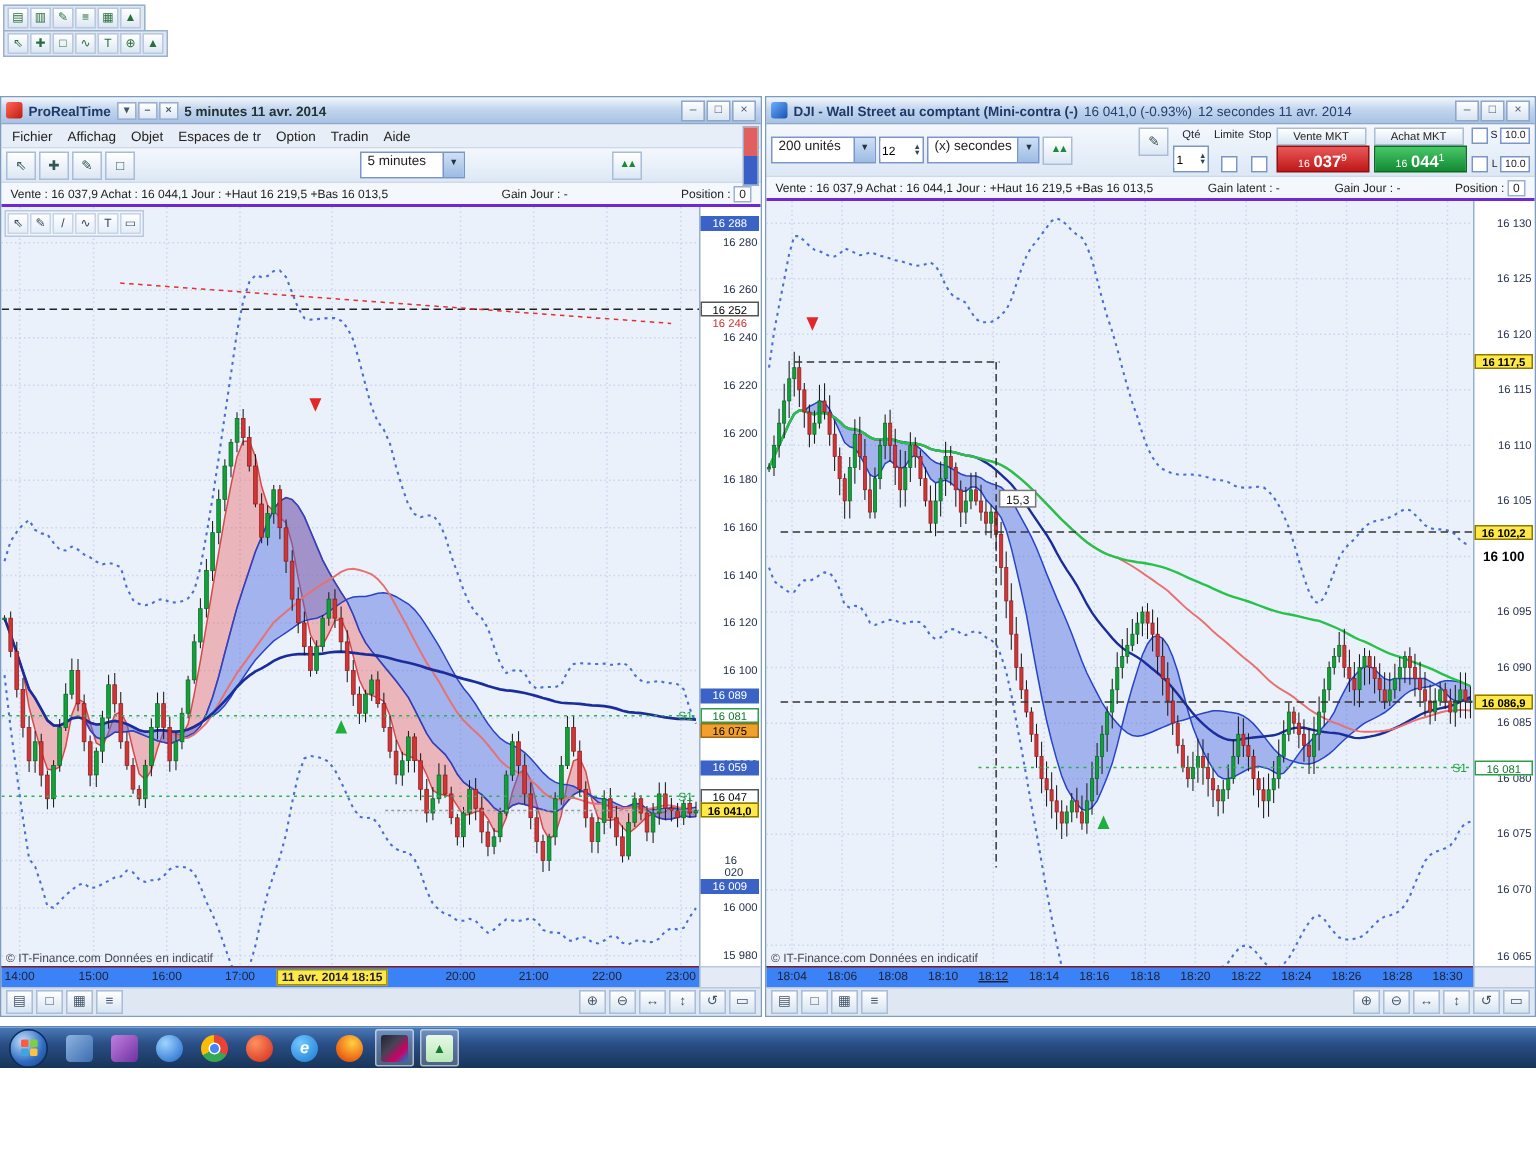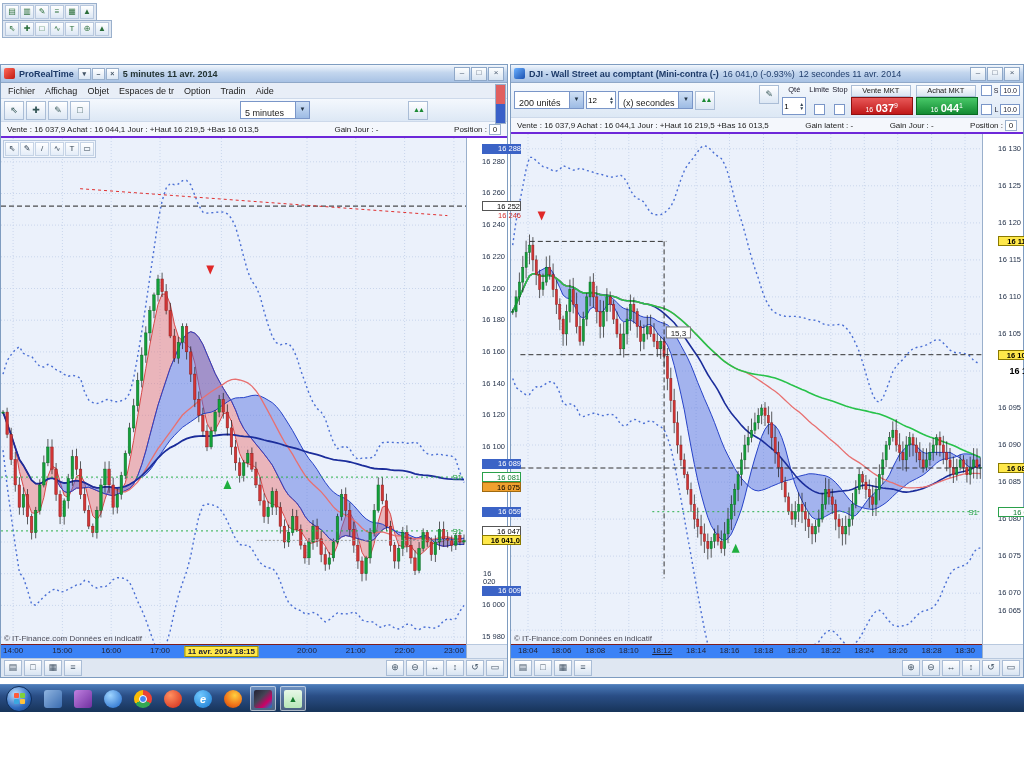--- a/index.html
+++ b/index.html
@@ -34,21 +34,21 @@
 
   .menubar{height:15px;flex:0 0 15px;display:flex;align-items:center;background:#e8eef7;
            border-bottom:1px solid #cdd9ea;padding-left:2px}
   .menu-item{padding:1px 5px;cursor:default}
   .toolbar{height:22px;flex:0 0 22px;display:flex;align-items:center;gap:2px;padding:0 3px;
            background:linear-gradient(#f4f8fd,#dde8f5);border-bottom:1px solid #cdd9ea}
   .toolbar.tall{height:34px;flex:0 0 34px}
   .tool-btn{width:18px;height:17px;border:1px solid #aabdd6;background:linear-gradient(#fff,#dce7f4);
             font-size:9px;text-align:center;line-height:16px;color:#355;flex:0 0 auto}
   .mountains{color:#1c8a34;font-size:7px;letter-spacing:-2px;font-weight:bold}
-  .combo{display:flex;align-items:flex-end;border:1px solid #7a96c8;background:#fff;height:16px;flex:0 0 auto}
+  .combo{display:flex;align-items:flex-start;border:1px solid #7a96c8;background:#fff;height:16px;flex:0 0 auto}
   .combo .val{padding:0 4px;min-width:46px;font-size:9px}
   .combo .dd{width:13px;height:100%;background:linear-gradient(#cfe0f5,#9dbbe4);border-left:1px solid #7a96c8;
              text-align:center;font-size:6px;line-height:15px;color:#234}
   .numwrap{display:flex;align-items:center;border:1px solid #7a96c8;background:#fff;height:16px;padding-right:1px}
   .numwrap input{width:20px;height:12px;border:none;font-size:8px;font-family:"Liberation Sans",sans-serif;padding:0 1px}
   .updn{display:inline-flex;flex-direction:column;font-size:5px;line-height:4px;color:#345;font-style:normal}
 
   
   .trade-panel{display:flex;align-items:stretch;gap:3px;margin-left:auto;height:30px}
   .tp-col{display:flex;flex-direction:column;justify-content:space-between}
@@ -69,21 +69,21 @@
   .infobar{height:14px;flex:0 0 14px;display:flex;align-items:center;justify-content:space-between;
            font-size:8px;color:#222;background:#f4f7fc;border-bottom:2px solid #6d28d9;padding:0 6px}
   .posbox{display:inline-block;min-width:10px;border:1px solid #9ab0cc;background:#fff;
           text-align:center;font-size:8px;font-weight:normal;margin-left:2px}
 
   .chart-row{flex:1;display:flex;position:relative;min-height:0}
   .plot{position:relative;flex:1;overflow:hidden;background:#ebf1fb}
   .axis{width:40px;flex:0 0 40px;background:#fff;border-left:1px solid #9ab0cc;position:relative;
         font-size:7.5px;color:#24324a}
   .axis-label{position:absolute;right:2px;line-height:8px}
-  .axis-tag{position:absolute;left:15px;width:39px;text-align:right;font-size:7.5px;line-height:10px;height:10px;
+  .axis-tag{position:absolute;left:0;width:39px;text-align:center;font-size:7.5px;line-height:10px;height:10px;
             box-sizing:border-box;z-index:3}
   .tag-yellow{background:#ffe84a;border:1px solid #8a7a00;color:#000;font-weight:bold}
   .tag-blue{background:#3b63c6;color:#fff}
   .tag-orange{background:#f0a02e;border:1px solid #a06a10;color:#000}
   .tag-outline{background:#fff;border:1px solid #555;color:#000}
   .tag-outline-green{background:#fff;border:1px solid #2aa04a;color:#0e7a2e}
   .tag-red-text{color:#d03030;background:transparent}
   .tag-bold{font-weight:bold;font-size:9px;color:#000;background:transparent}
 
   .time-row{display:flex;flex:0 0 13px}
@@ -973,21 +973,21 @@
           <div class="axis-label" style="top: 84.8696px;">16 120</div>
           <div class="axis-label" style="top: 121.899px;">16 115</div>
           <div class="axis-label" style="top: 158.928px;">16 110</div>
           <div class="axis-label" style="top: 195.957px;">16 105</div>
           <div class="axis-label" style="top: 270.014px;">16 095</div>
           <div class="axis-label" style="top: 307.043px;">16 090</div>
           <div class="axis-label" style="top: 344.072px;">16 085</div>
           <div class="axis-label" style="top: 381.101px;">16 080</div>
           <div class="axis-label" style="top: 418.13px;">16 075</div>
           <div class="axis-label" style="top: 455.159px;">16 070</div>
-          <div class="axis-label" style="top: 473px;">16 065</div>
+          <div class="axis-label" style="top: 500px;">16 065</div>
           <div class="axis-tag tag-yellow" style="top: 102.384px;">16 117,5</div>
           <div class="axis-tag tag-yellow" style="top: 215.693px;">16 102,2</div>
           <div class="axis-tag tag-bold" style="top: 231.986px;">16 100</div>
           <div class="axis-tag tag-yellow" style="top: 329.001px;">16 086,9</div>
           <div class="axis-tag tag-outline-green" style="top: 372.696px;">16 081</div>
         </div>
     </div>
     <div class="time-row">
       <div class="time-axis" id="timeR">
           <div class="time-label" style="left: 16.956px;">18:04</div>

